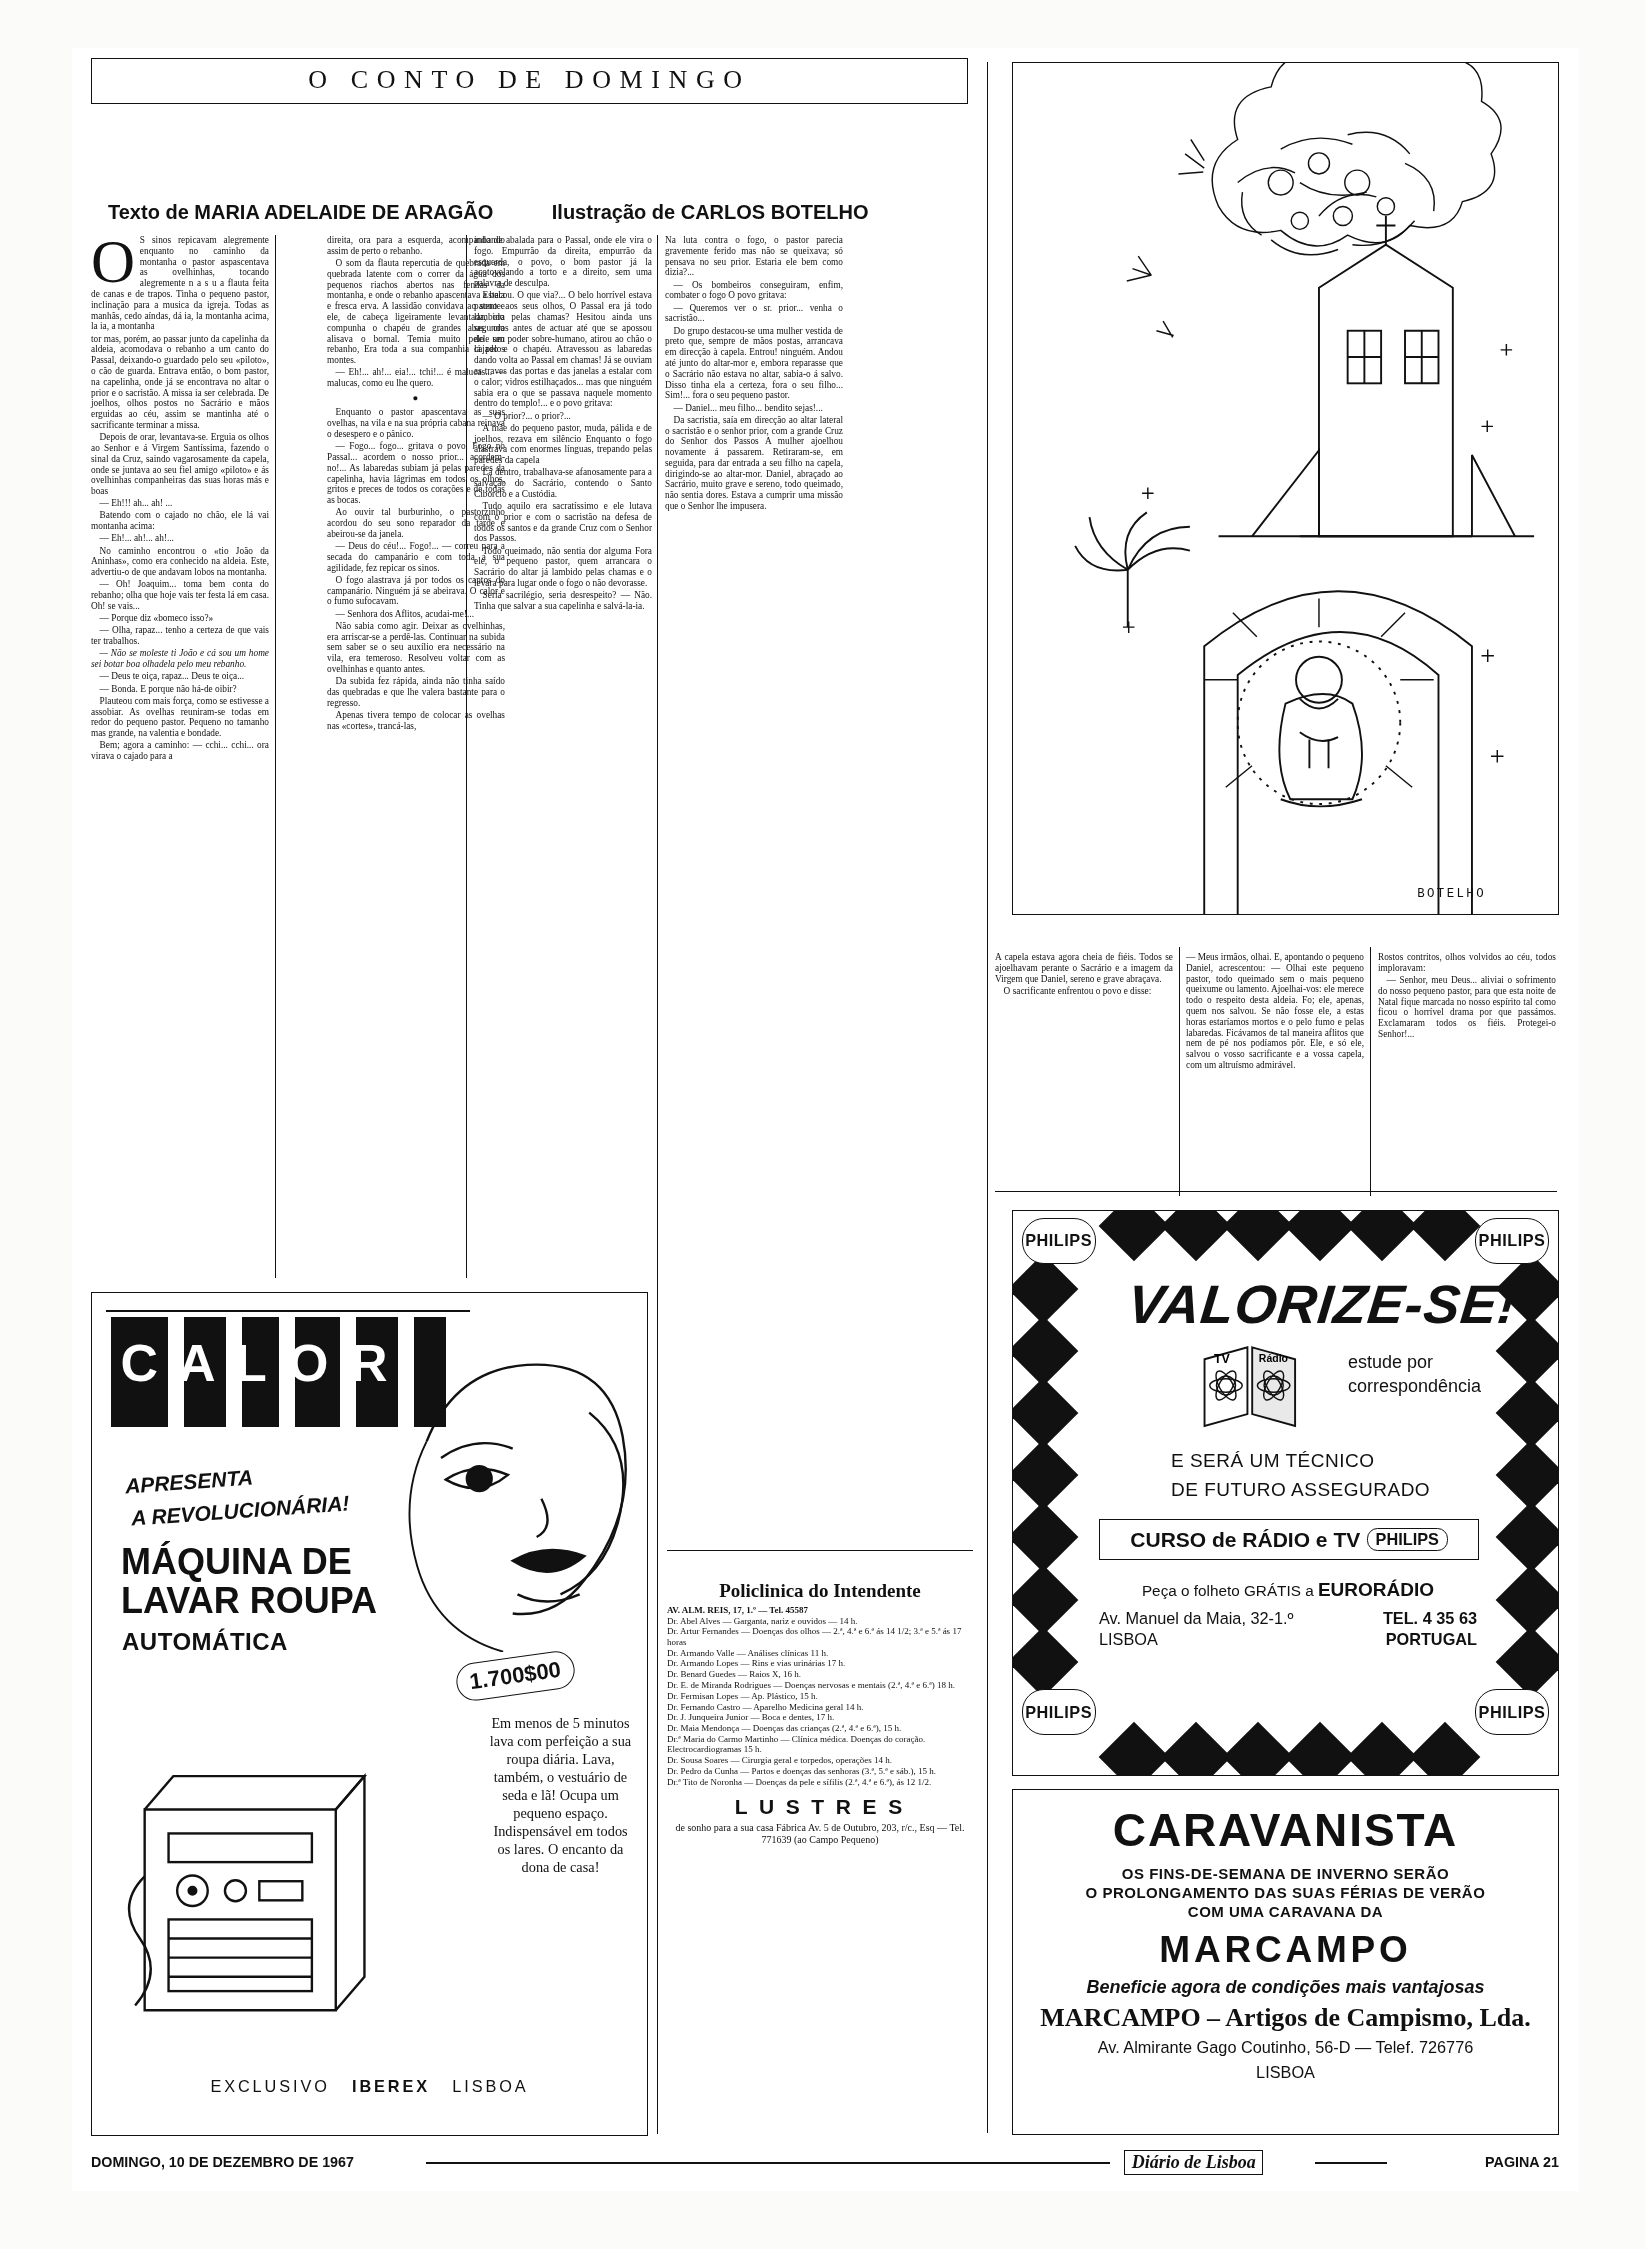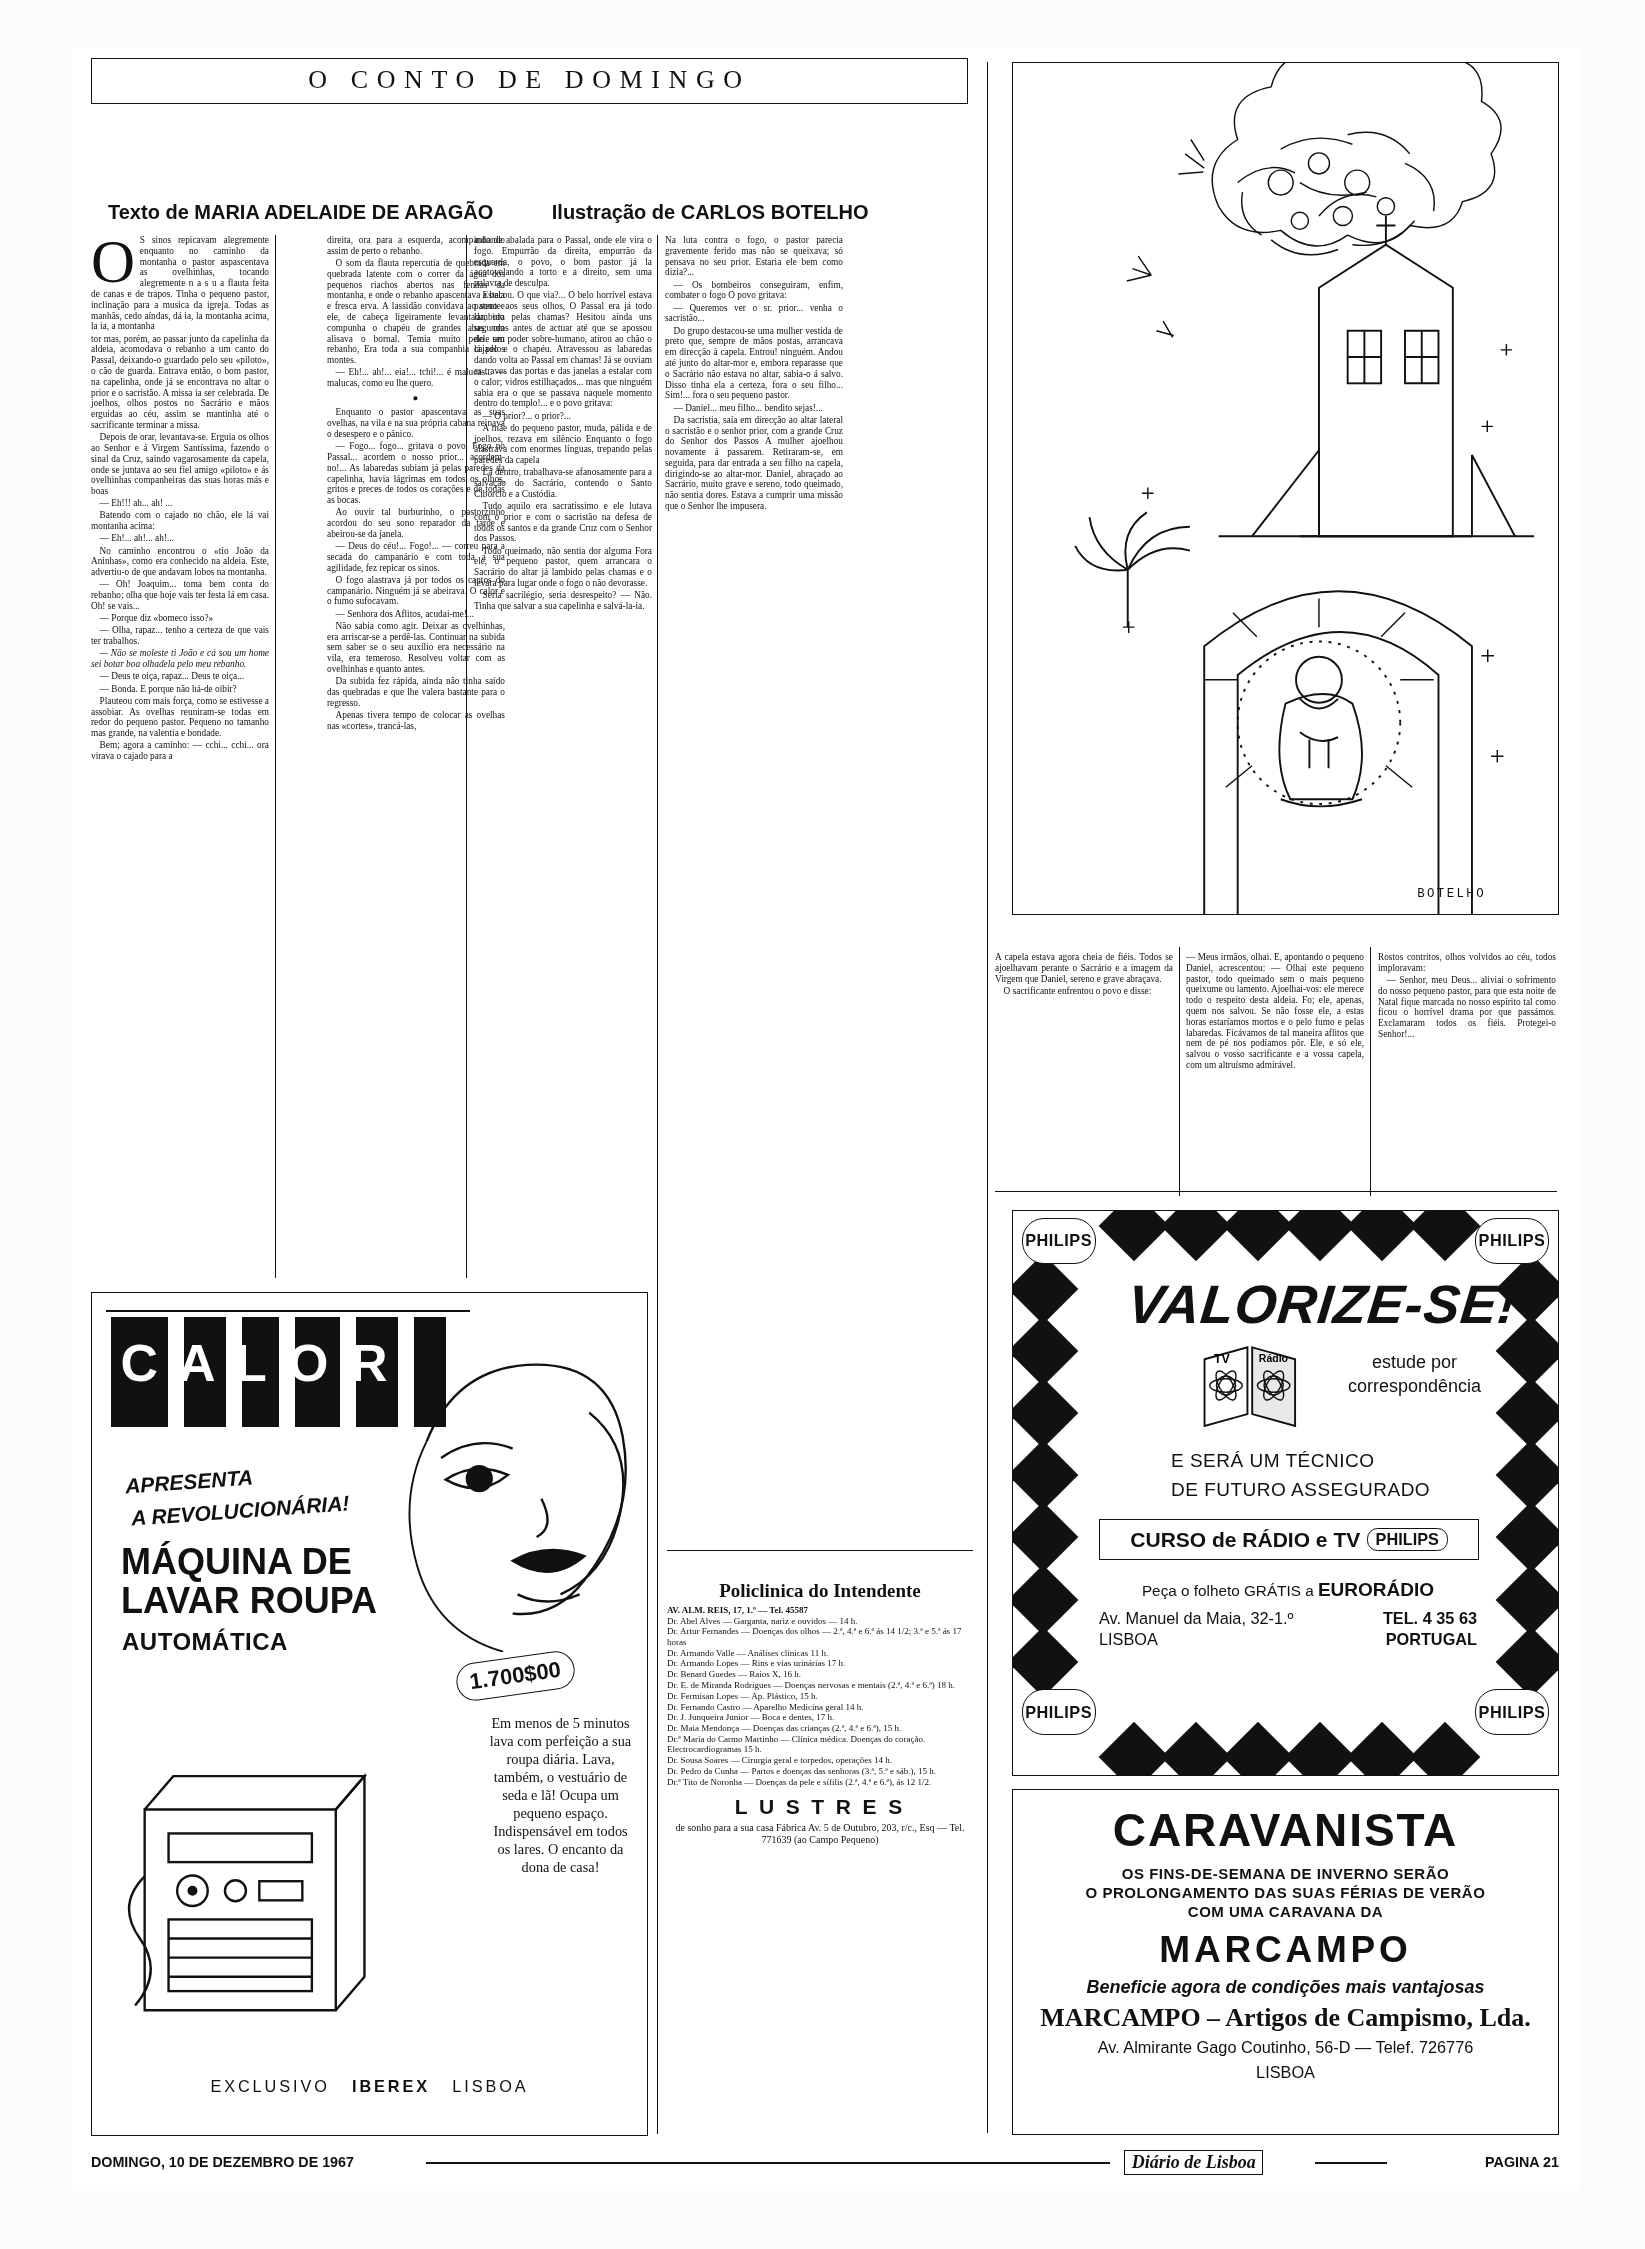--- a/index.html
+++ b/index.html
@@ -53,21 +53,21 @@
   .polic .body{font-size:9px;line-height:10.3px;font-family:"Liberation Serif",serif;}
   .polic .body div{margin-bottom:0.5px;}
   .lustres{margin-top:7.7px;text-align:center;}
   .lustres .t{font-family:"Liberation Sans",sans-serif;font-weight:bold;font-size:21px;letter-spacing:2.9px;}
   .lustres .s{font-size:10px;line-height:12px;margin-top:2.9px;}
   
   .ad-philips{position:absolute;left:940px;top:1162px;width:545px;height:564px;border:1.4px solid #111;background:#fff;overflow:hidden;}
   .diamond{position:absolute;width:50px;height:50px;background:#111;transform:rotate(45deg);}
   .phil-badge{position:absolute;width:72px;height:44px;border:1.9px solid #111;border-radius:22px;display:flex;align-items:center;justify-content:center;font-family:"Liberation Sans",sans-serif;font-weight:bold;font-size:16.3px;background:#fff;letter-spacing:0.5px;}
   .valorize{position:absolute;left:115px;top:62px;font-family:"Liberation Sans",sans-serif;font-style:italic;font-weight:bold;font-size:54px;letter-spacing:1px;transform:skewX(-6deg);}
-  .estude{position:absolute;left:335px;top:139px;font-family:"Liberation Sans",sans-serif;font-size:18px;line-height:24px;text-align:center;}
+  .estude{position:absolute;left:335px;top:139px;font-family:"Liberation Sans",sans-serif;font-size:18px;line-height:24px;}
   .sera{position:absolute;left:158px;top:239px;font-family:"Liberation Sans",sans-serif;font-size:19px;letter-spacing:0.5px;}
   .sera2{position:absolute;left:158px;top:268px;font-family:"Liberation Sans",sans-serif;font-size:19px;letter-spacing:0.5px;}
   .curso{position:absolute;left:86px;top:308px;width:378px;height:39px;border:1.9px solid #111;display:flex;align-items:center;justify-content:center;gap:6.7px;font-family:"Liberation Sans",sans-serif;font-weight:bold;font-size:21px;}
   .peca{position:absolute;left:86px;top:368px;width:378px;text-align:center;font-family:"Liberation Sans",sans-serif;font-size:15.3px;}
   .euro{position:absolute;left:86px;top:397px;width:378px;font-family:"Liberation Sans",sans-serif;font-size:16.3px;line-height:21px;}
   .euro .r{float:right;text-align:right;font-weight:bold;}
   
   .ad-carav{position:absolute;left:940px;top:1741px;width:545px;height:344px;border:1.4px solid #111;background:#fff;text-align:center;}
   .carav-t{margin-top:13.4px;font-family:"Liberation Sans",sans-serif;font-weight:bold;font-size:46px;letter-spacing:1.9px;}
   .carav-s{margin-top:6.7px;font-family:"Liberation Sans",sans-serif;font-weight:bold;font-size:15px;line-height:19px;letter-spacing:0.5px;}

